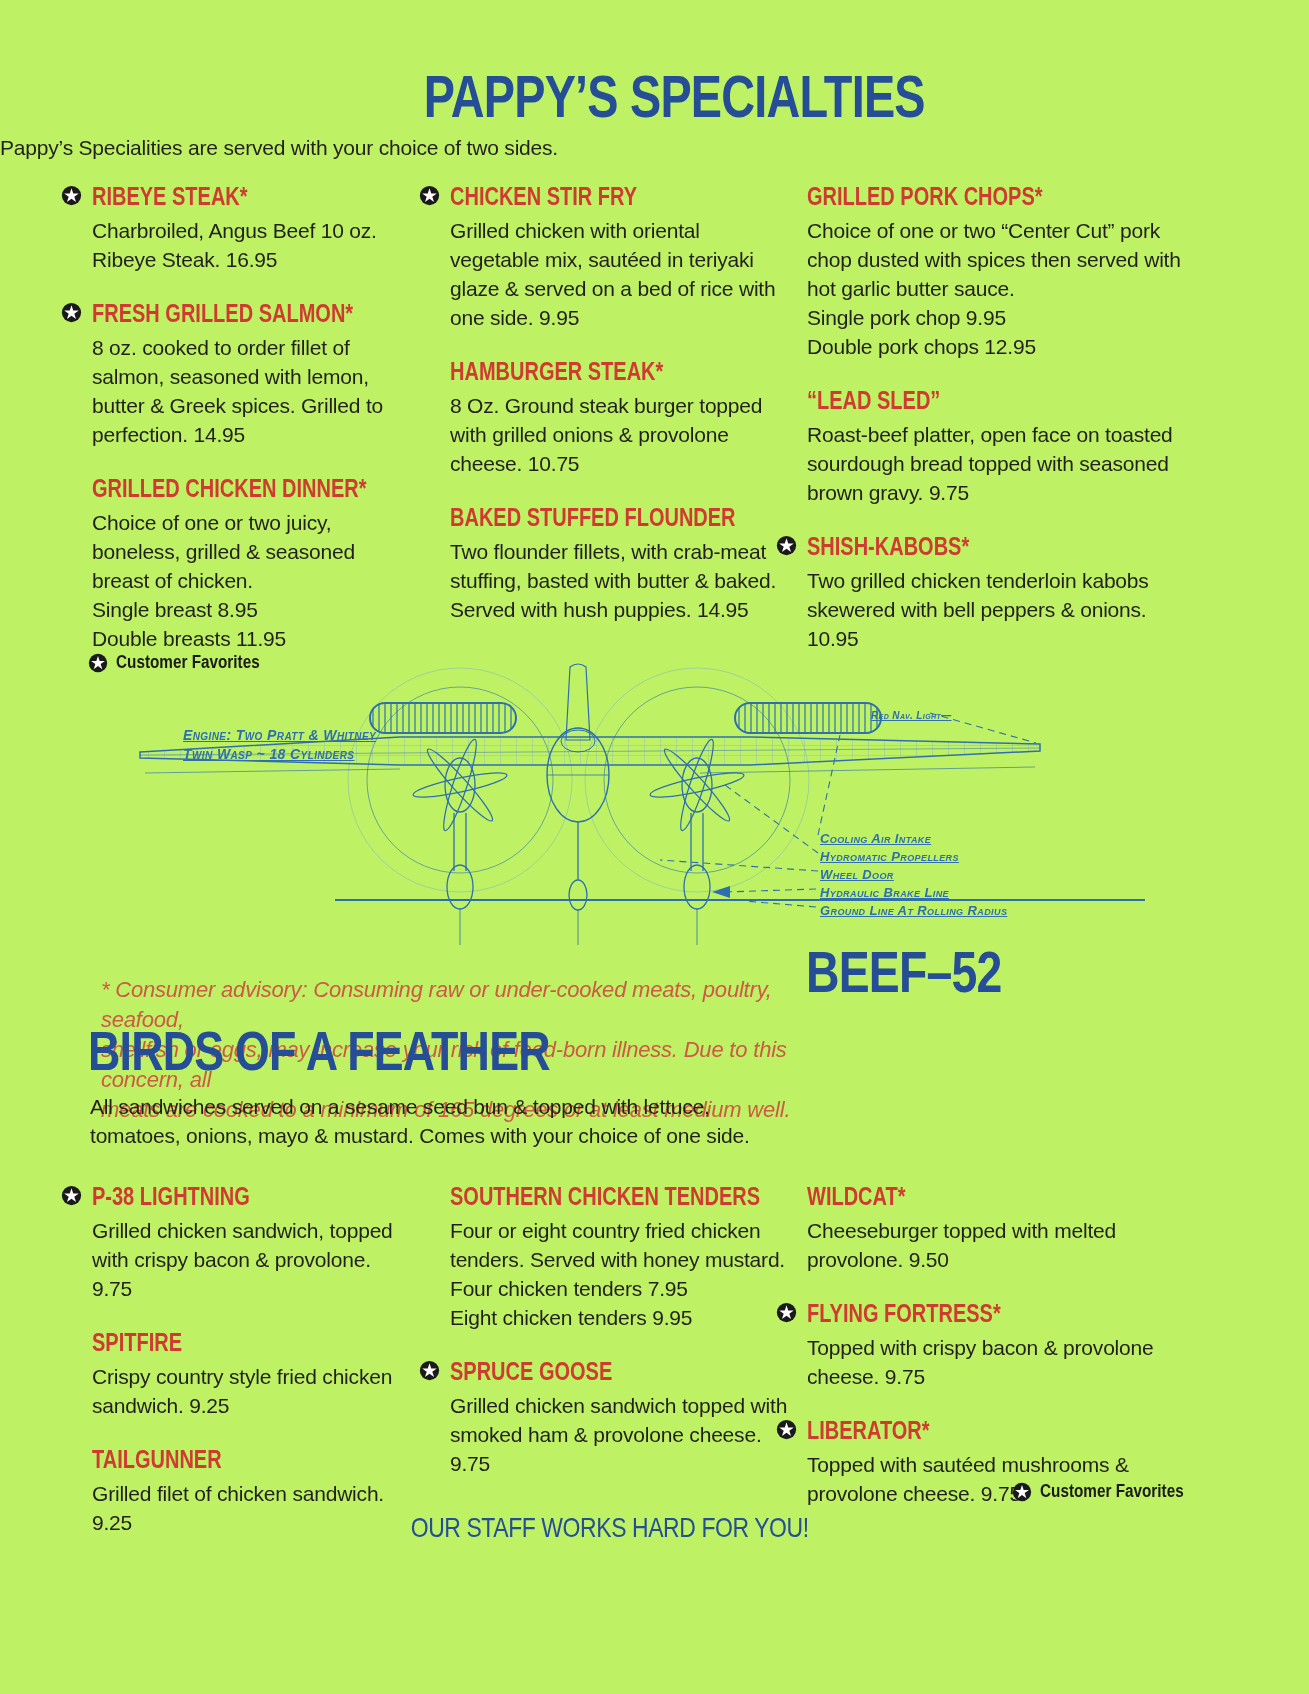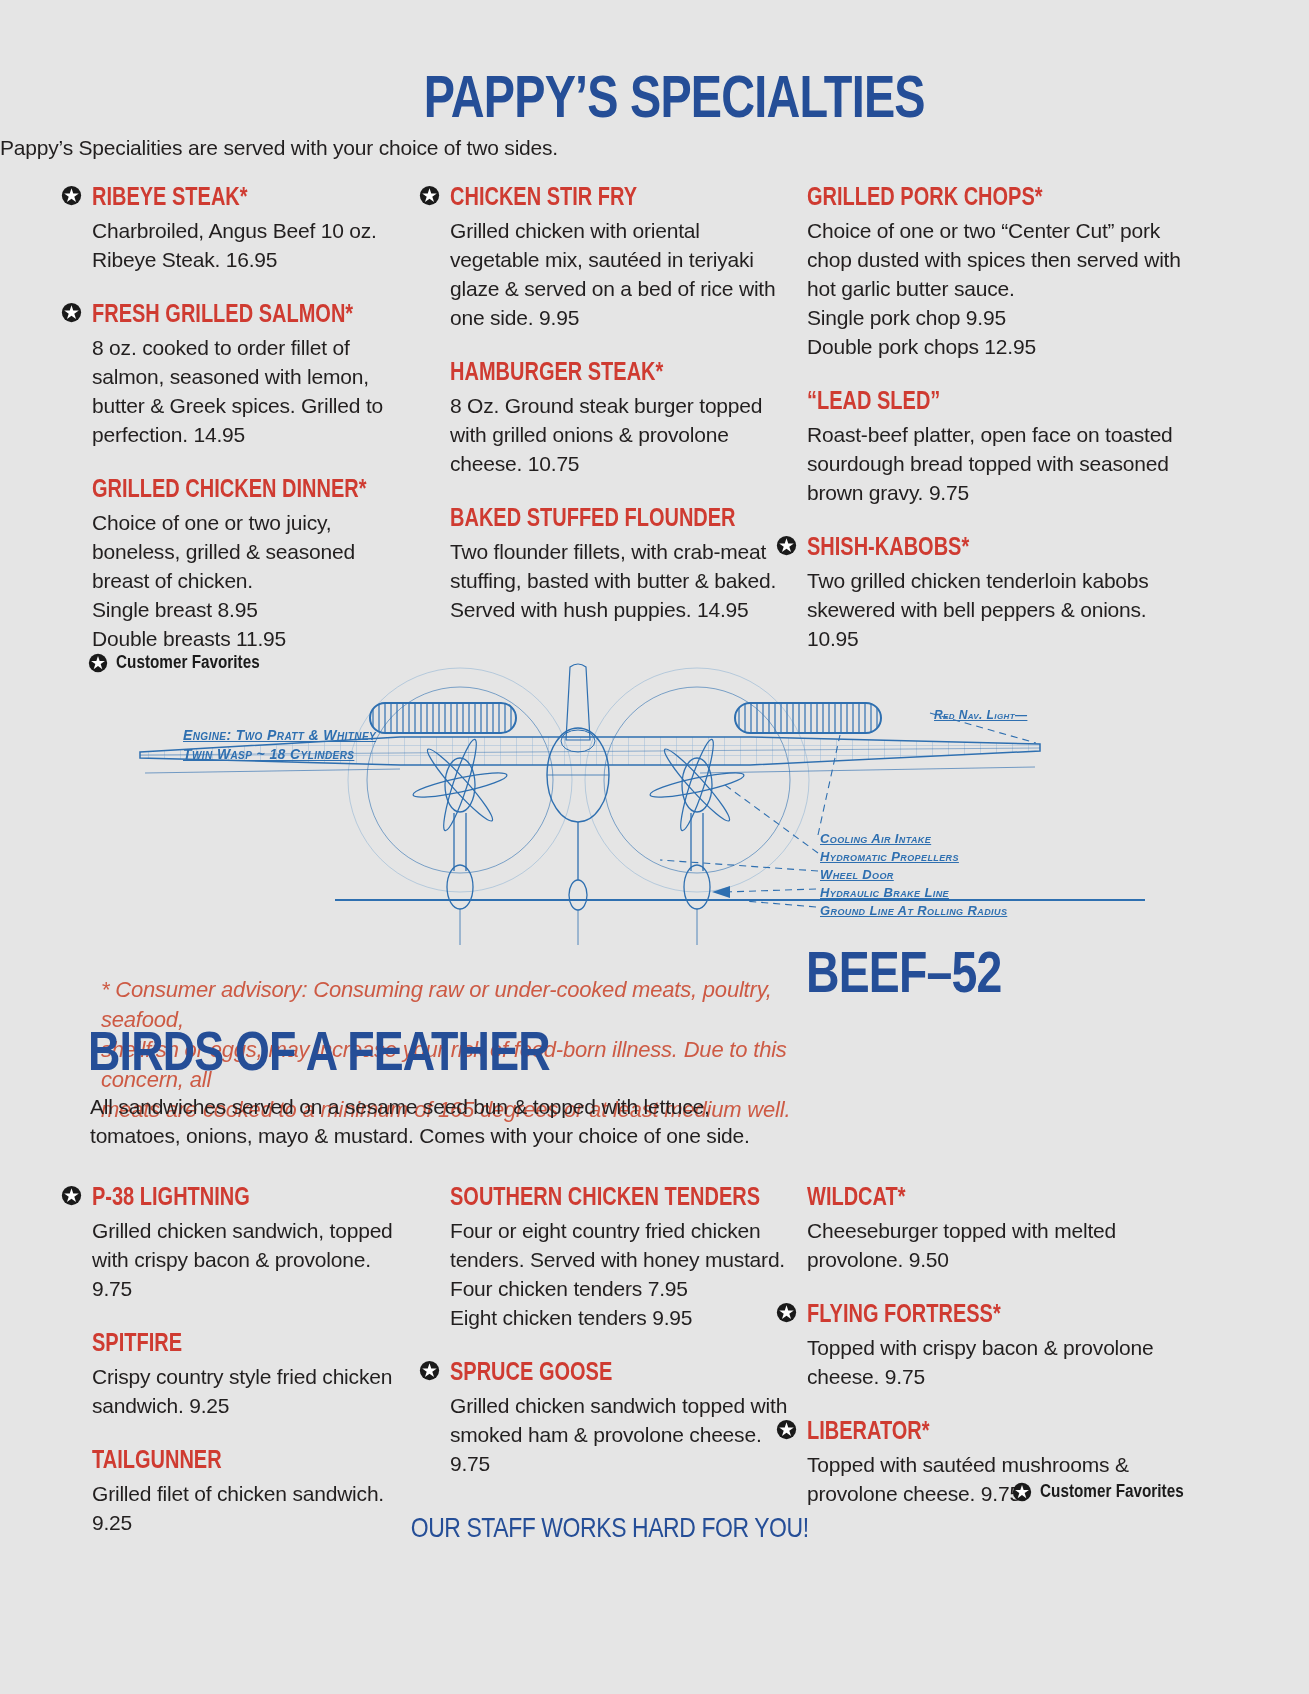--- a/index.html
+++ b/index.html
@@ -1,17 +1,17 @@
 <!DOCTYPE html>
 <html><head>
 <meta charset="utf-8">
 <style>
   html,body{margin:0;padding:0;background:#fff;}
   .page{
-    position:relative;width:1309px;height:1694px;background:#e5e5e5;overflow:hidden;
+    position:relative;width:1309px;height:1694px;background:#bef264;overflow:hidden;
     font-family:"Liberation Sans","DejaVu Sans",sans-serif;color:#221f1f;
   }
   
   .hero-title{
     position:absolute;top:62px;left:50%;margin:0;white-space:nowrap;
     font-size:60px;font-weight:bold;letter-spacing:-1px;color:#254e97;
     transform:translateX(-47%) scaleX(.78);transform-origin:center;
   }
   .hero-sub{
     position:absolute;top:136px;left:0;width:1220px;margin:0;
@@ -53,21 +53,21 @@
     transform:scaleX(.85);transform-origin:left center;white-space:nowrap;
   }
   
   .blueprint{position:absolute;left:100px;top:645px;width:1110px;height:310px;}
   .bp-label{
     position:absolute;color:#2e6fb0;font-style:italic;font-weight:bold;
     font-variant:small-caps;text-decoration:underline;letter-spacing:.4px;
     white-space:pre-line;line-height:19px;
   }
   .bp-engine{left:183px;top:726px;font-size:14px;}
-  .bp-nav{left:934px;top:706px;font-size:12px;}
+  .bp-nav{left:871px;top:706px;font-size:10px;}
   .bp-callout{left:820px;font-size:13px;line-height:16px;}
   .bp-co0{top:831px;}.bp-co1{top:849px;}.bp-co2{top:867px;}.bp-co3{top:885px;}.bp-co4{top:903px;}
   
   .advisory{
     position:absolute;left:90px;top:964px;width:710px;margin:11px;
     font-size:22px;line-height:30px;font-style:italic;color:#cd5a44;
     white-space:pre-line;letter-spacing:-0.2px;
   }
   
   .footer-head{

